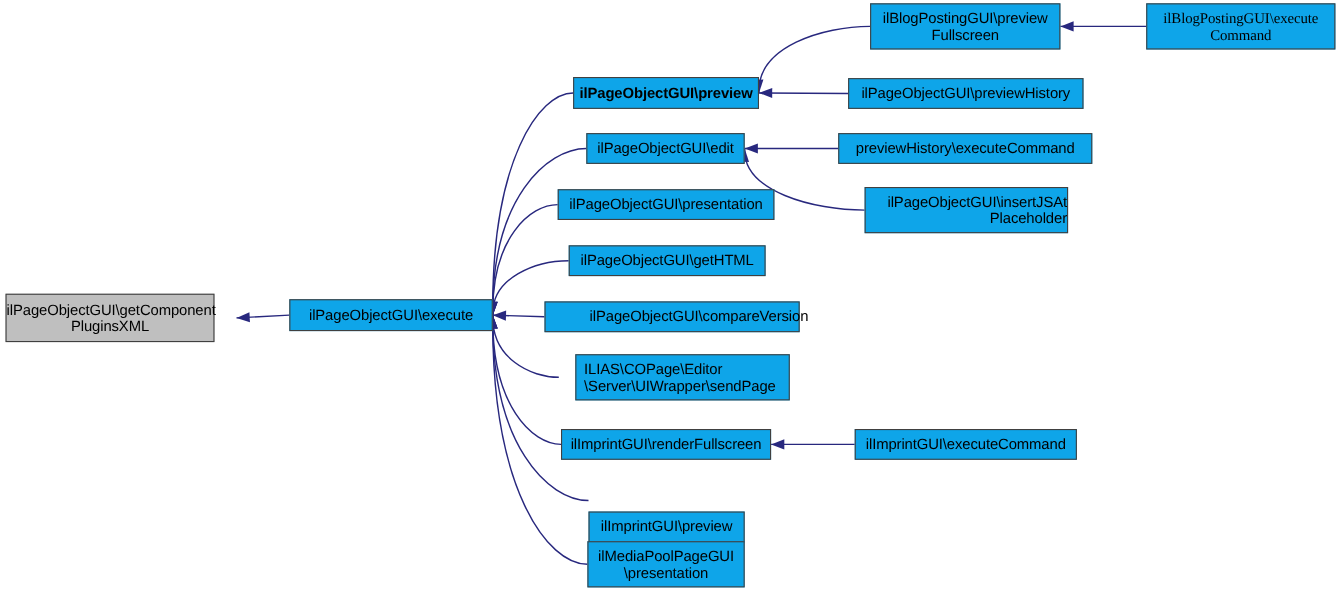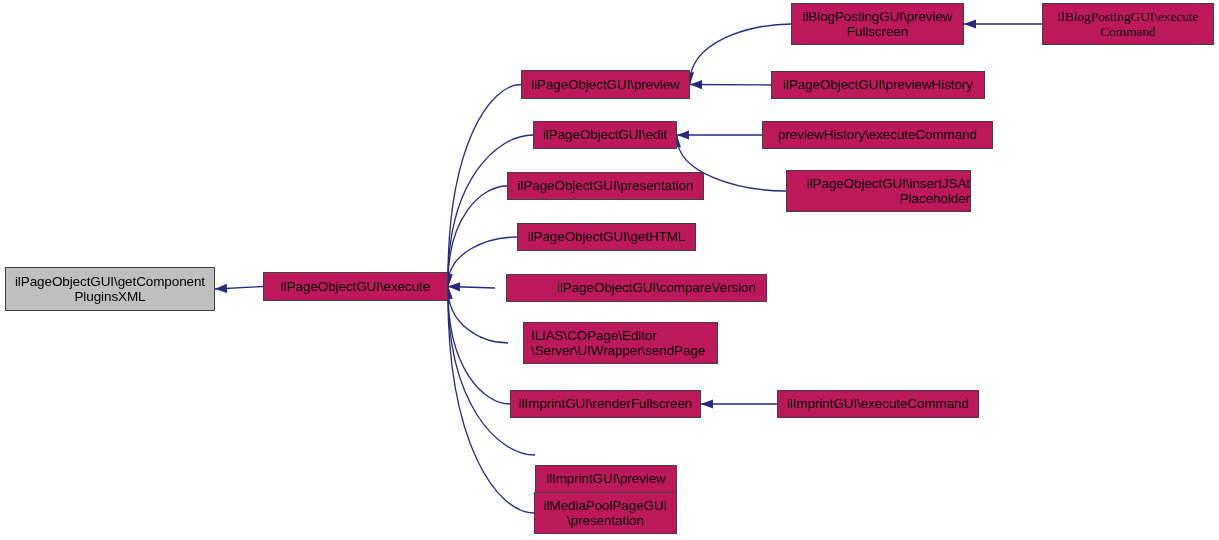--- a/index.html
+++ b/index.html
@@ -20,21 +20,21 @@
     left: 0;
     top: 0;
     width: 1219px;
     height: 540px;
     pointer-events: none;
   }
   .node {
     position: absolute;
     box-sizing: border-box;
     border: 1px solid #404040;
-    background: #be185d;
+    background: #0ea5e9;
     color: #000000;
     font-size: 13.5px;
     line-height: 15.5px;
     display: flex;
     align-items: center;
     justify-content: center;
     text-align: center;
     white-space: pre-line;
     letter-spacing: -0.1px;
     z-index: 3;
@@ -87,28 +87,28 @@
       <path d="M 762 135 L 677 135" stroke="#28287e" stroke-width="1.3" fill="none"></path>
       <polygon points="677,135 689,130.4 689,139.6" fill="#28287e"></polygon>
       <path d="M 786 191 C 740.22 191, 674.82 174.2, 677 135" stroke="#28287e" stroke-width="1.3" fill="none"></path>
       <polygon points="677,135 680.926585829904,147.23690825823243 671.74077943592,146.726064943465" fill="#28287e"></polygon>
       <path d="M 777 404 L 701 404" stroke="#28287e" stroke-width="1.3" fill="none"></path>
       <polygon points="701,404 713,399.4 713,408.6" fill="#28287e"></polygon>
       <path d="M 1042 24 L 964 24" stroke="#28287e" stroke-width="1.3" fill="none"></path>
       <polygon points="964,24 976,19.4 976,28.6" fill="#28287e"></polygon>
     </svg>
   <div id="node-layer">
-      <div class="node highlight" style="left: 5px; top: 267px; width: 210px; height: 44px;"><span class="node-label">ilPageObjectGUI\getComponent
+      <div class="node highlight" style="left: 5px; top: 267px; width: 190px; height: 44px;"><span class="node-label">ilPageObjectGUI\getComponent
 PluginsXML</span></div>
       <div class="node" style="left: 263px; top: 272px; width: 185px; height: 29px;"><span class="node-label">ilPageObjectGUI\execute</span></div>
-      <div class="node" style="left: 521px; top: 70px; width: 169px; height: 29px;"><span class="node-label">ilPageObjectGUI\preview</span></div>
+      <div class="node" style="left: 521px; top: 70px; width: 169px; height: 29px; font-weight: bold;"><span class="node-label">ilPageObjectGUI\preview</span></div>
       <div class="node" style="left: 533px; top: 121px; width: 144px; height: 28px;"><span class="node-label">ilPageObjectGUI\edit</span></div>
       <div class="node" style="left: 507px; top: 172px; width: 197px; height: 28px;"><span class="node-label">ilPageObjectGUI\presentation</span></div>
       <div class="node" style="left: 517px; top: 223px; width: 179px; height: 28px;"><span class="node-label">ilPageObjectGUI\getHTML</span></div>
-      <div class="node" style="left: 506px; top: 274px; width: 261px; height: 28px; padding-left: 40px;"><span class="node-label">ilPageObjectGUI\compareVersion</span></div>
+      <div class="node" style="left: 495px; top: 274px; width: 232px; height: 28px; padding-left: 40px;"><span class="node-label">ilPageObjectGUI\compareVersion</span></div>
       <div class="node leftalign" style="left: 523px; top: 322px; width: 195px; height: 42px;"><span class="node-label">ILIAS\COPage\Editor
 \Server\UIWrapper\sendPage</span></div>
       <div class="node" style="left: 510px; top: 390px; width: 191px; height: 28px; text-align: center;"><span class="node-label">ilImprintGUI\renderFullscreen</span></div>
       <div class="node" style="left: 535px; top: 441px; width: 142px; height: 28px; margin-top: 24px;"><span class="node-label">ilImprintGUI\preview</span></div>
       <div class="node" style="left: 534px; top: 492px; width: 143px; height: 42px;"><span class="node-label">ilMediaPoolPageGUI
 \presentation</span></div>
       <div class="node" style="left: 791px; top: 3px; width: 173px; height: 42px;"><span class="node-label">ilBlogPostingGUI\preview
 Fullscreen</span></div>
       <div class="node" style="left: 771px; top: 71px; width: 214px; height: 28px;"><span class="node-label">ilPageObjectGUI\previewHistory</span></div>
       <div class="node" style="left: 762px; top: 121px; width: 231px; height: 28px;"><span class="node-label">previewHistory\executeCommand</span></div>

